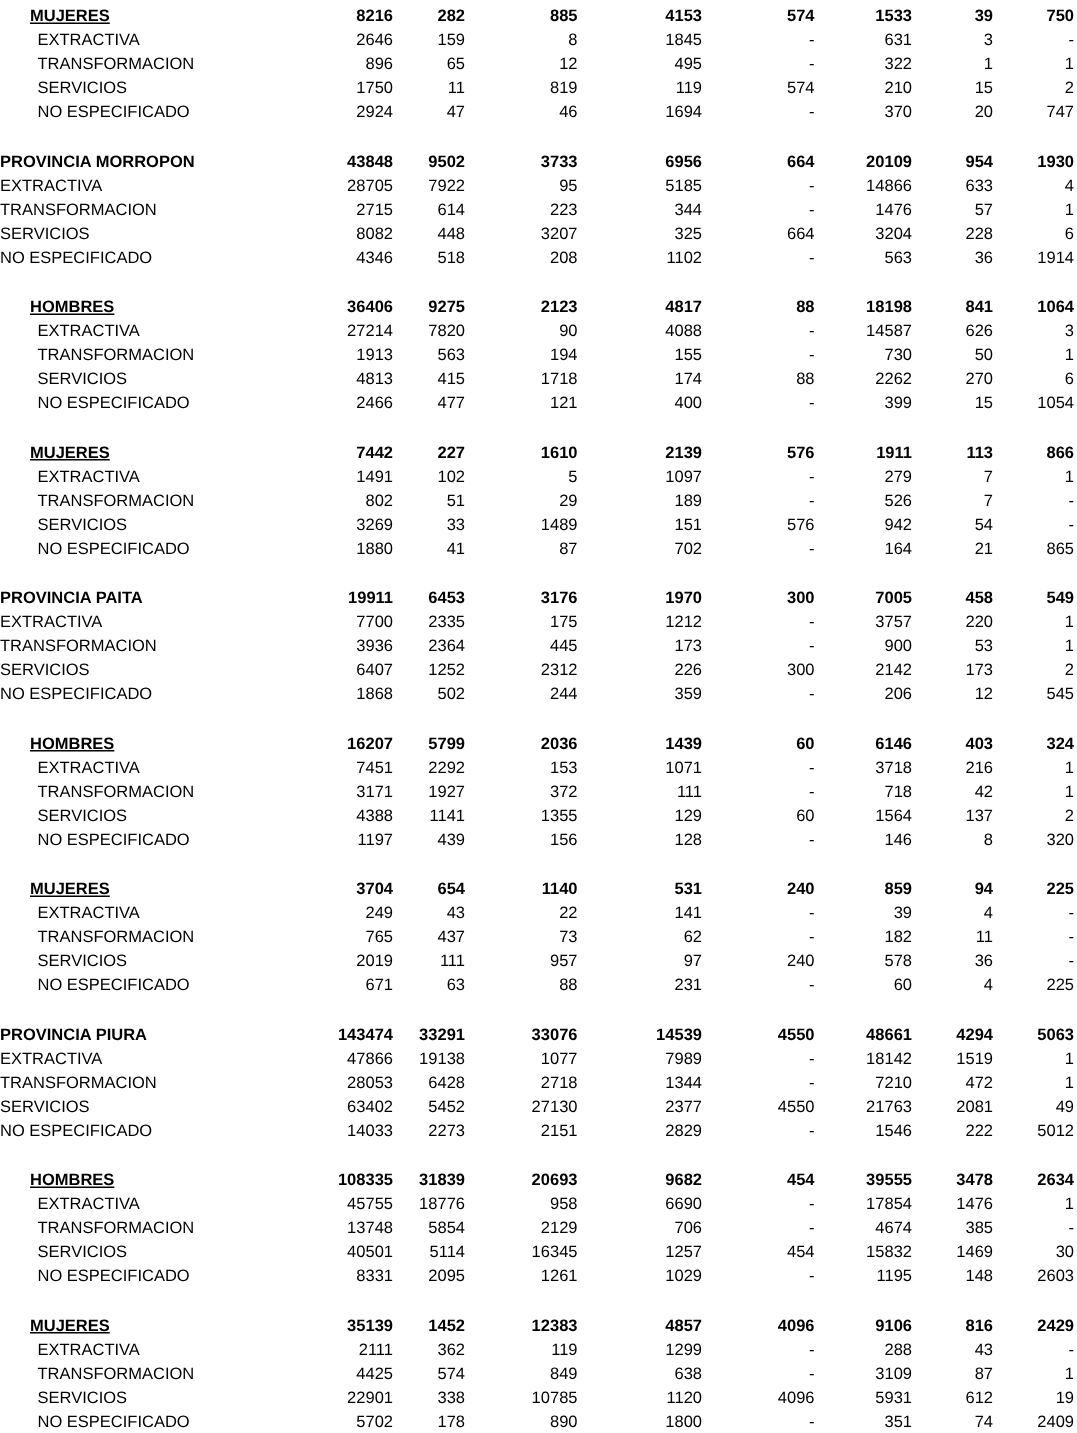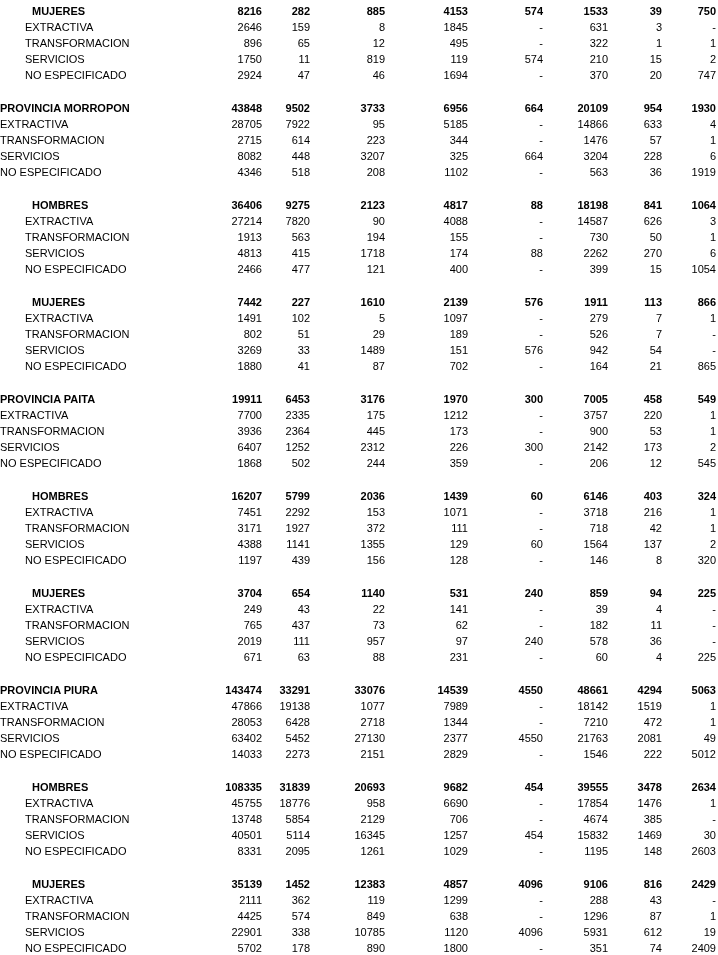--- a/index.html
+++ b/index.html
@@ -35,21 +35,21 @@
   .row.header {
     font-weight: bold;
   }
   .cell {
     white-space: nowrap;
     overflow: visible;
   }
   .cell.num {
     text-align: right;
   }
-  .lbl-gender-header   { padding-left: 32px; }
+  .lbl-gender-header   { padding-left: 20px; text-decoration: underline; }
   .lbl-gender-row      { padding-left: 25px; }
 </style>
 </head>
 <body>
 
 <div class="page">
   <div>
       <div class="block">
         <div class="row header">
           <div class="cell label lbl-gender-header">MUJERES</div>
@@ -154,21 +154,21 @@
         </div>
         <div class="row">
           <div class="cell label lbl-provincia-row">NO ESPECIFICADO</div>
           <div class="cell num">4346</div>
           <div class="cell num">518</div>
           <div class="cell num">208</div>
           <div class="cell num">1102</div>
           <div class="cell num">-</div>
           <div class="cell num">563</div>
           <div class="cell num">36</div>
-          <div class="cell num">1919</div>
+          <div class="cell num">1914</div>
         </div>
       </div>
       <div class="block">
         <div class="row header">
           <div class="cell label lbl-gender-header">HOMBRES</div>
           <div class="cell num">36406</div>
           <div class="cell num">9275</div>
           <div class="cell num">2123</div>
           <div class="cell num">4817</div>
           <div class="cell num">88</div>
@@ -586,21 +586,21 @@
           <div class="cell num">43</div>
           <div class="cell num">-</div>
         </div>
         <div class="row">
           <div class="cell label lbl-gender-row">TRANSFORMACION</div>
           <div class="cell num">4425</div>
           <div class="cell num">574</div>
           <div class="cell num">849</div>
           <div class="cell num">638</div>
           <div class="cell num">-</div>
-          <div class="cell num">1296</div>
+          <div class="cell num">3109</div>
           <div class="cell num">87</div>
           <div class="cell num">1</div>
         </div>
         <div class="row">
           <div class="cell label lbl-gender-row">SERVICIOS</div>
           <div class="cell num">22901</div>
           <div class="cell num">338</div>
           <div class="cell num">10785</div>
           <div class="cell num">1120</div>
           <div class="cell num">4096</div>

